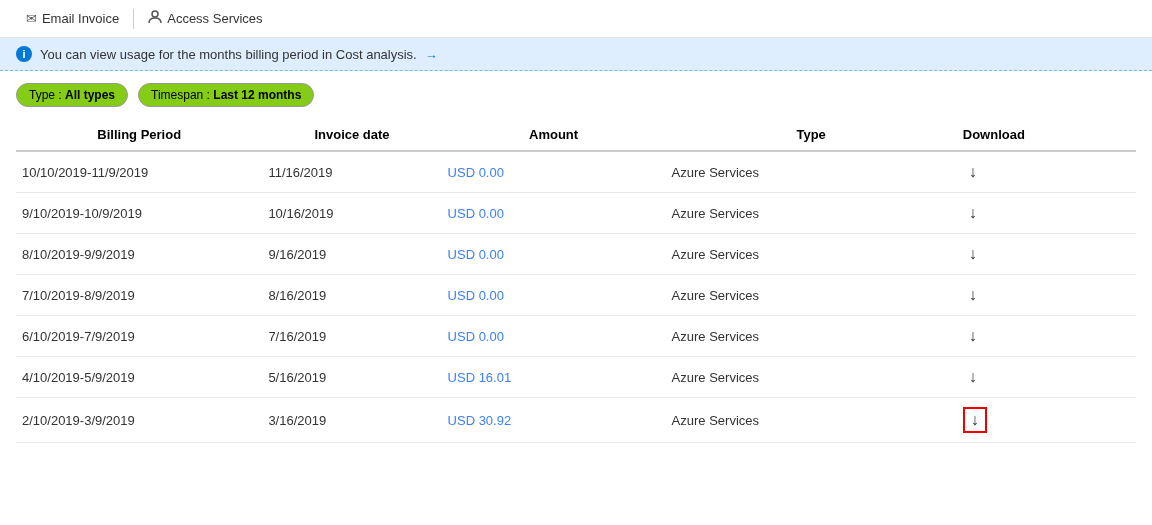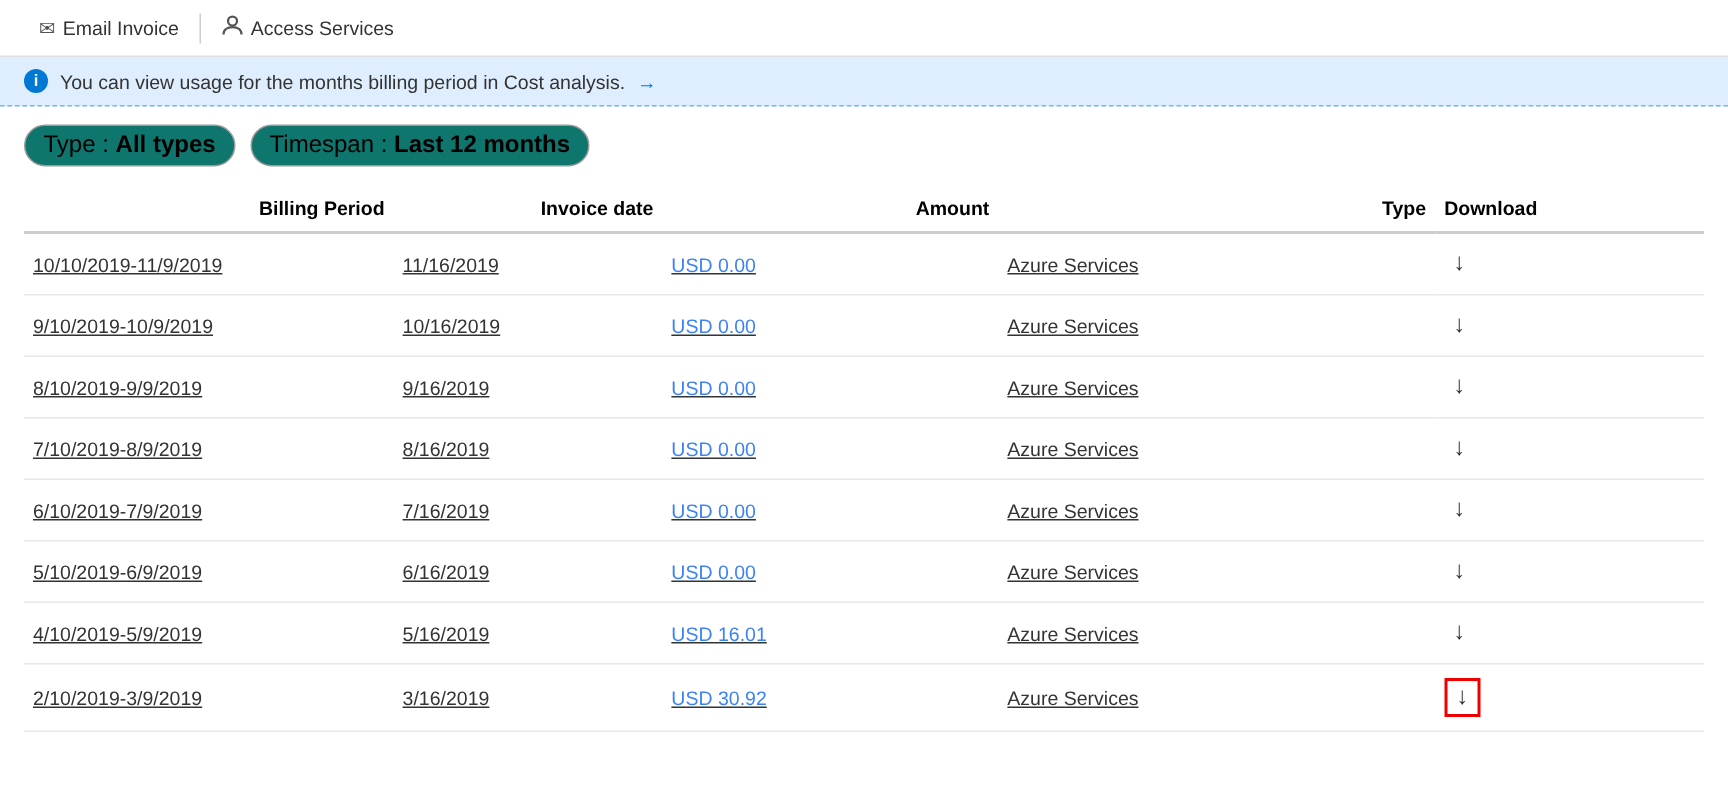--- a/index.html
+++ b/index.html
@@ -72,46 +72,45 @@
     .filters {
       display: flex;
       align-items: center;
       gap: 10px;
       padding: 12px 16px;
     }
     .filter-pill {
       border: 1px solid #999;
       border-radius: 15px;
       padding: 4px 12px;
-      font-size: 16px;
-      background: #0f766e;
+      font-size: 12px;
+      background: #84cc16;
       cursor: pointer;
     }
 
     
     .table-container {
       padding: 0 16px;
     }
     table {
       width: 100%;
       border-collapse: collapse;
     }
     thead tr {
       border-bottom: 2px solid #ccc;
     }
     thead th {
-      text-align: right;
+      text-align: center;
       padding: 8px 6px;
       font-weight: 600;
       font-size: 13px;
       color: #000;
     }
     tbody tr {
       border-bottom: 1px solid #e8e8e8;
-      text-decoration: underline;
     }
     tbody td {
       padding: 9px 6px;
       font-size: 13px;
       color: #333;
     }
     .amount-link {
       color: #3b82f6;
       text-decoration: none;
       cursor: pointer;
@@ -218,27 +217,20 @@
           <td class="col-download"><button class="download-btn">↓</button></td>
         </tr>
         <tr>
           <td class="col-billing">6/10/2019-7/9/2019</td>
           <td class="col-invoice">7/16/2019</td>
           <td class="col-amount"><a href="#" class="amount-link">USD 0.00</a></td>
           <td class="col-type">Azure Services</td>
           <td class="col-download"><button class="download-btn">↓</button></td>
         </tr>
         <tr>
-          <td class="col-billing">5/10/2019-6/9/2019</td>
-          <td class="col-invoice">6/16/2019</td>
-          <td class="col-amount"><a href="#" class="amount-link">USD 0.00</a></td>
-          <td class="col-type">Azure Services</td>
-          <td class="col-download"><button class="download-btn">↓</button></td>
-        </tr>
-        <tr>
           <td class="col-billing">4/10/2019-5/9/2019</td>
           <td class="col-invoice">5/16/2019</td>
           <td class="col-amount"><a href="#" class="amount-link">USD 16.01</a></td>
           <td class="col-type">Azure Services</td>
           <td class="col-download"><button class="download-btn">↓</button></td>
         </tr>
         <tr>
           <td class="col-billing">2/10/2019-3/9/2019</td>
           <td class="col-invoice">3/16/2019</td>
           <td class="col-amount"><a href="#" class="amount-link">USD 30.92</a></td>

